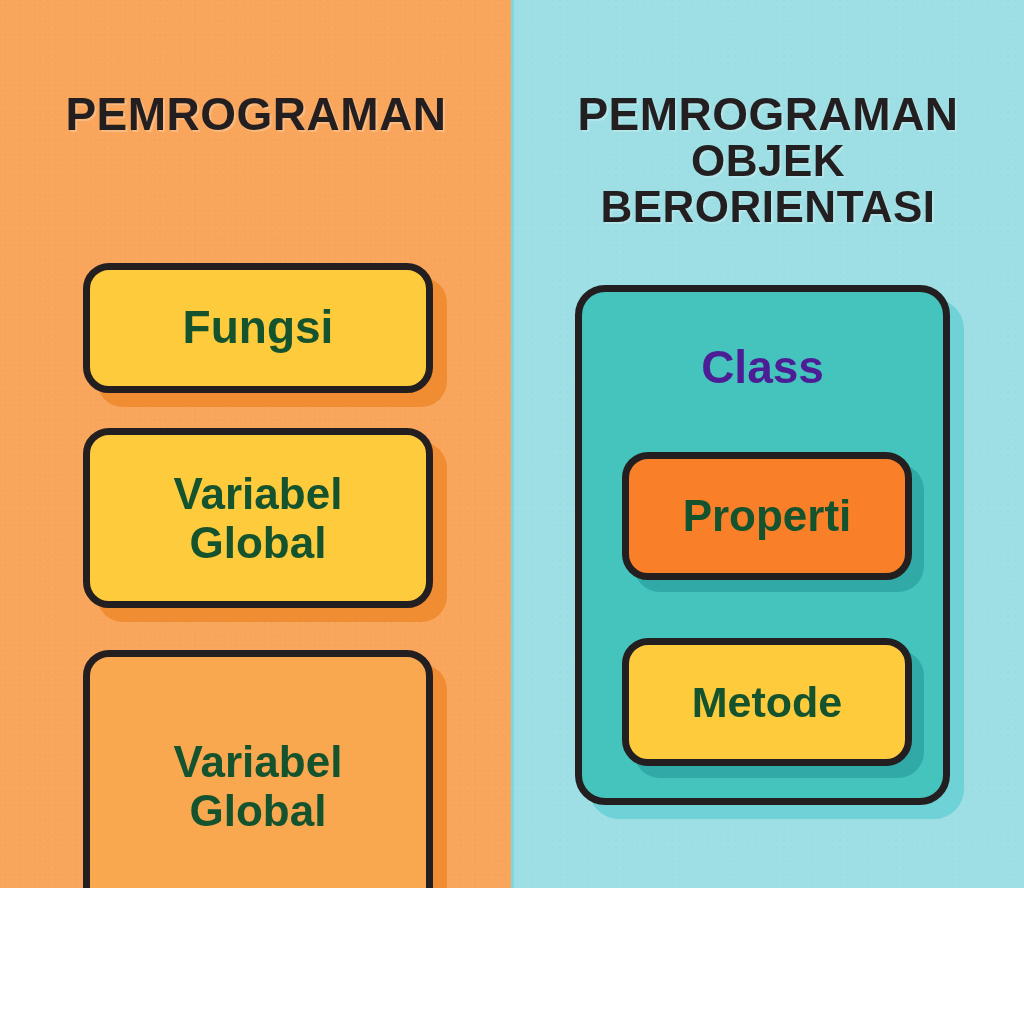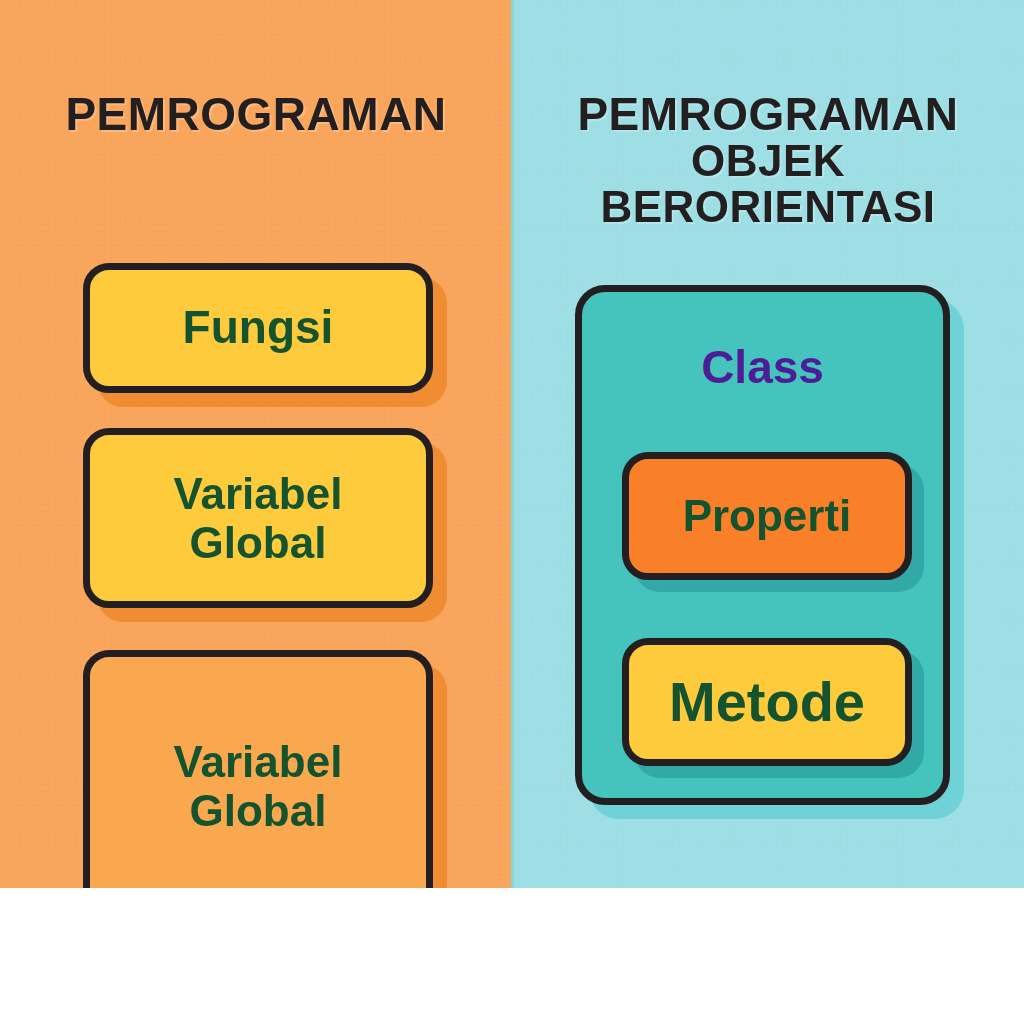--- a/index.html
+++ b/index.html
@@ -163,21 +163,21 @@
   }
   .sh-properti {
     left: 634px; top: 464px; width: 290px; height: 128px;
     background: #31a9a6;
     z-index: 3;
   }
 
   .card-metode {
     left: 622px; top: 638px; width: 290px; height: 128px;
     background: #fdcb3c;
-    font-size: 56px;
+    font-size: 43px;
     z-index: 4;
   }
   .sh-metode {
     left: 634px; top: 650px; width: 290px; height: 128px;
     background: #31a9a6;
     z-index: 3;
   }
 </style>
 </head>
 <body>

